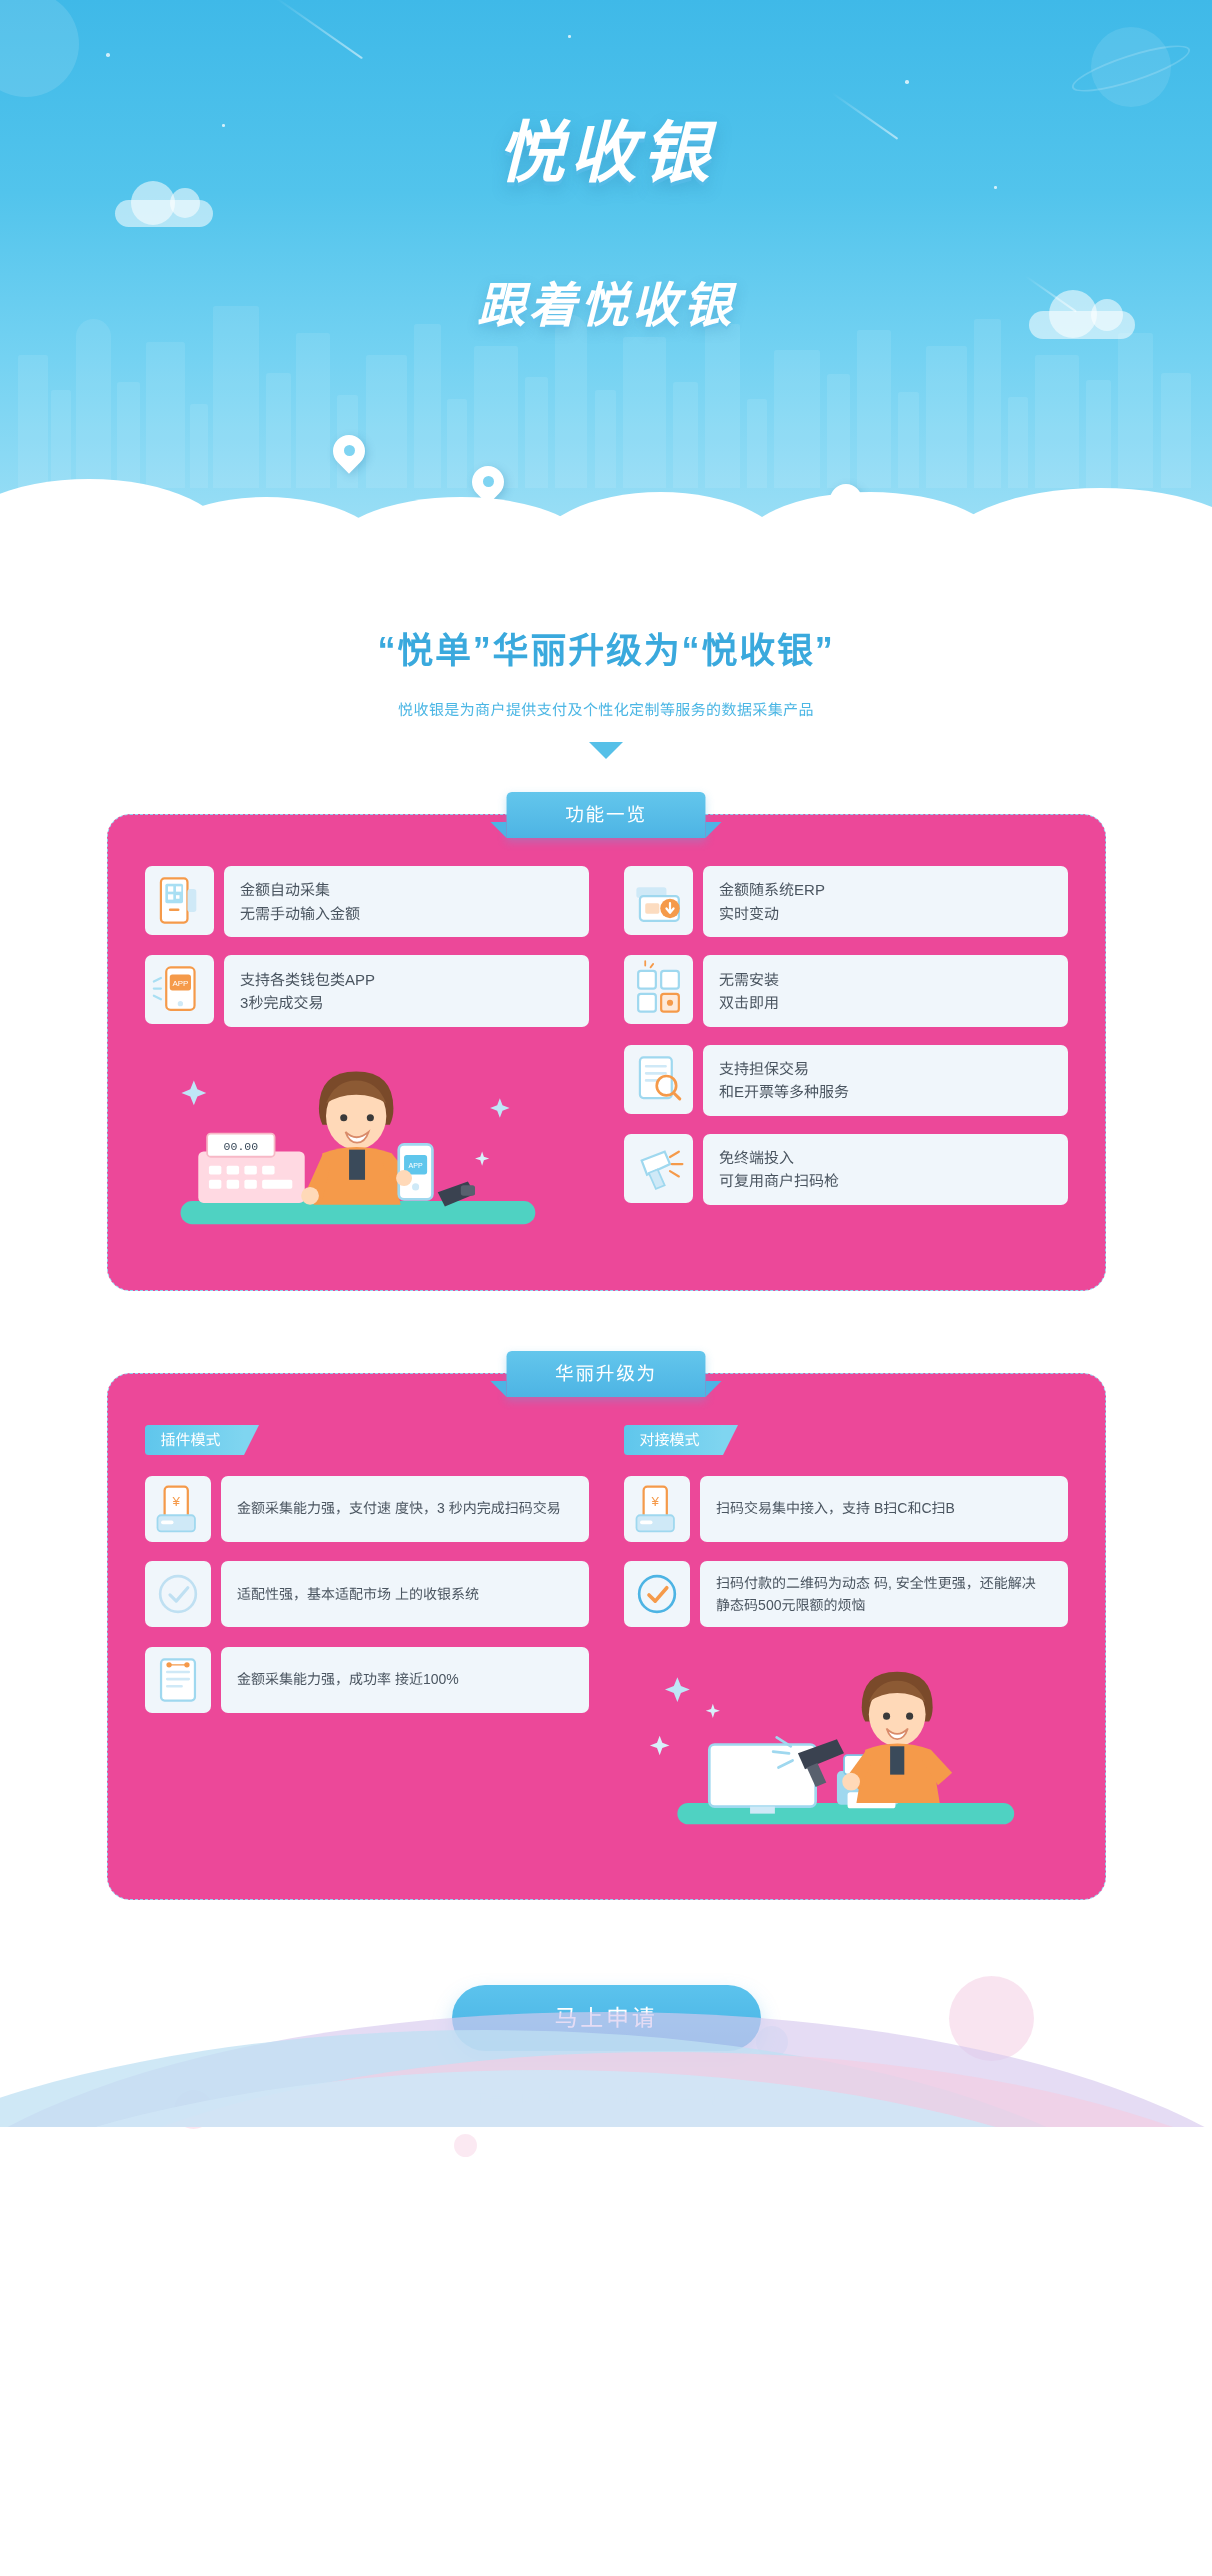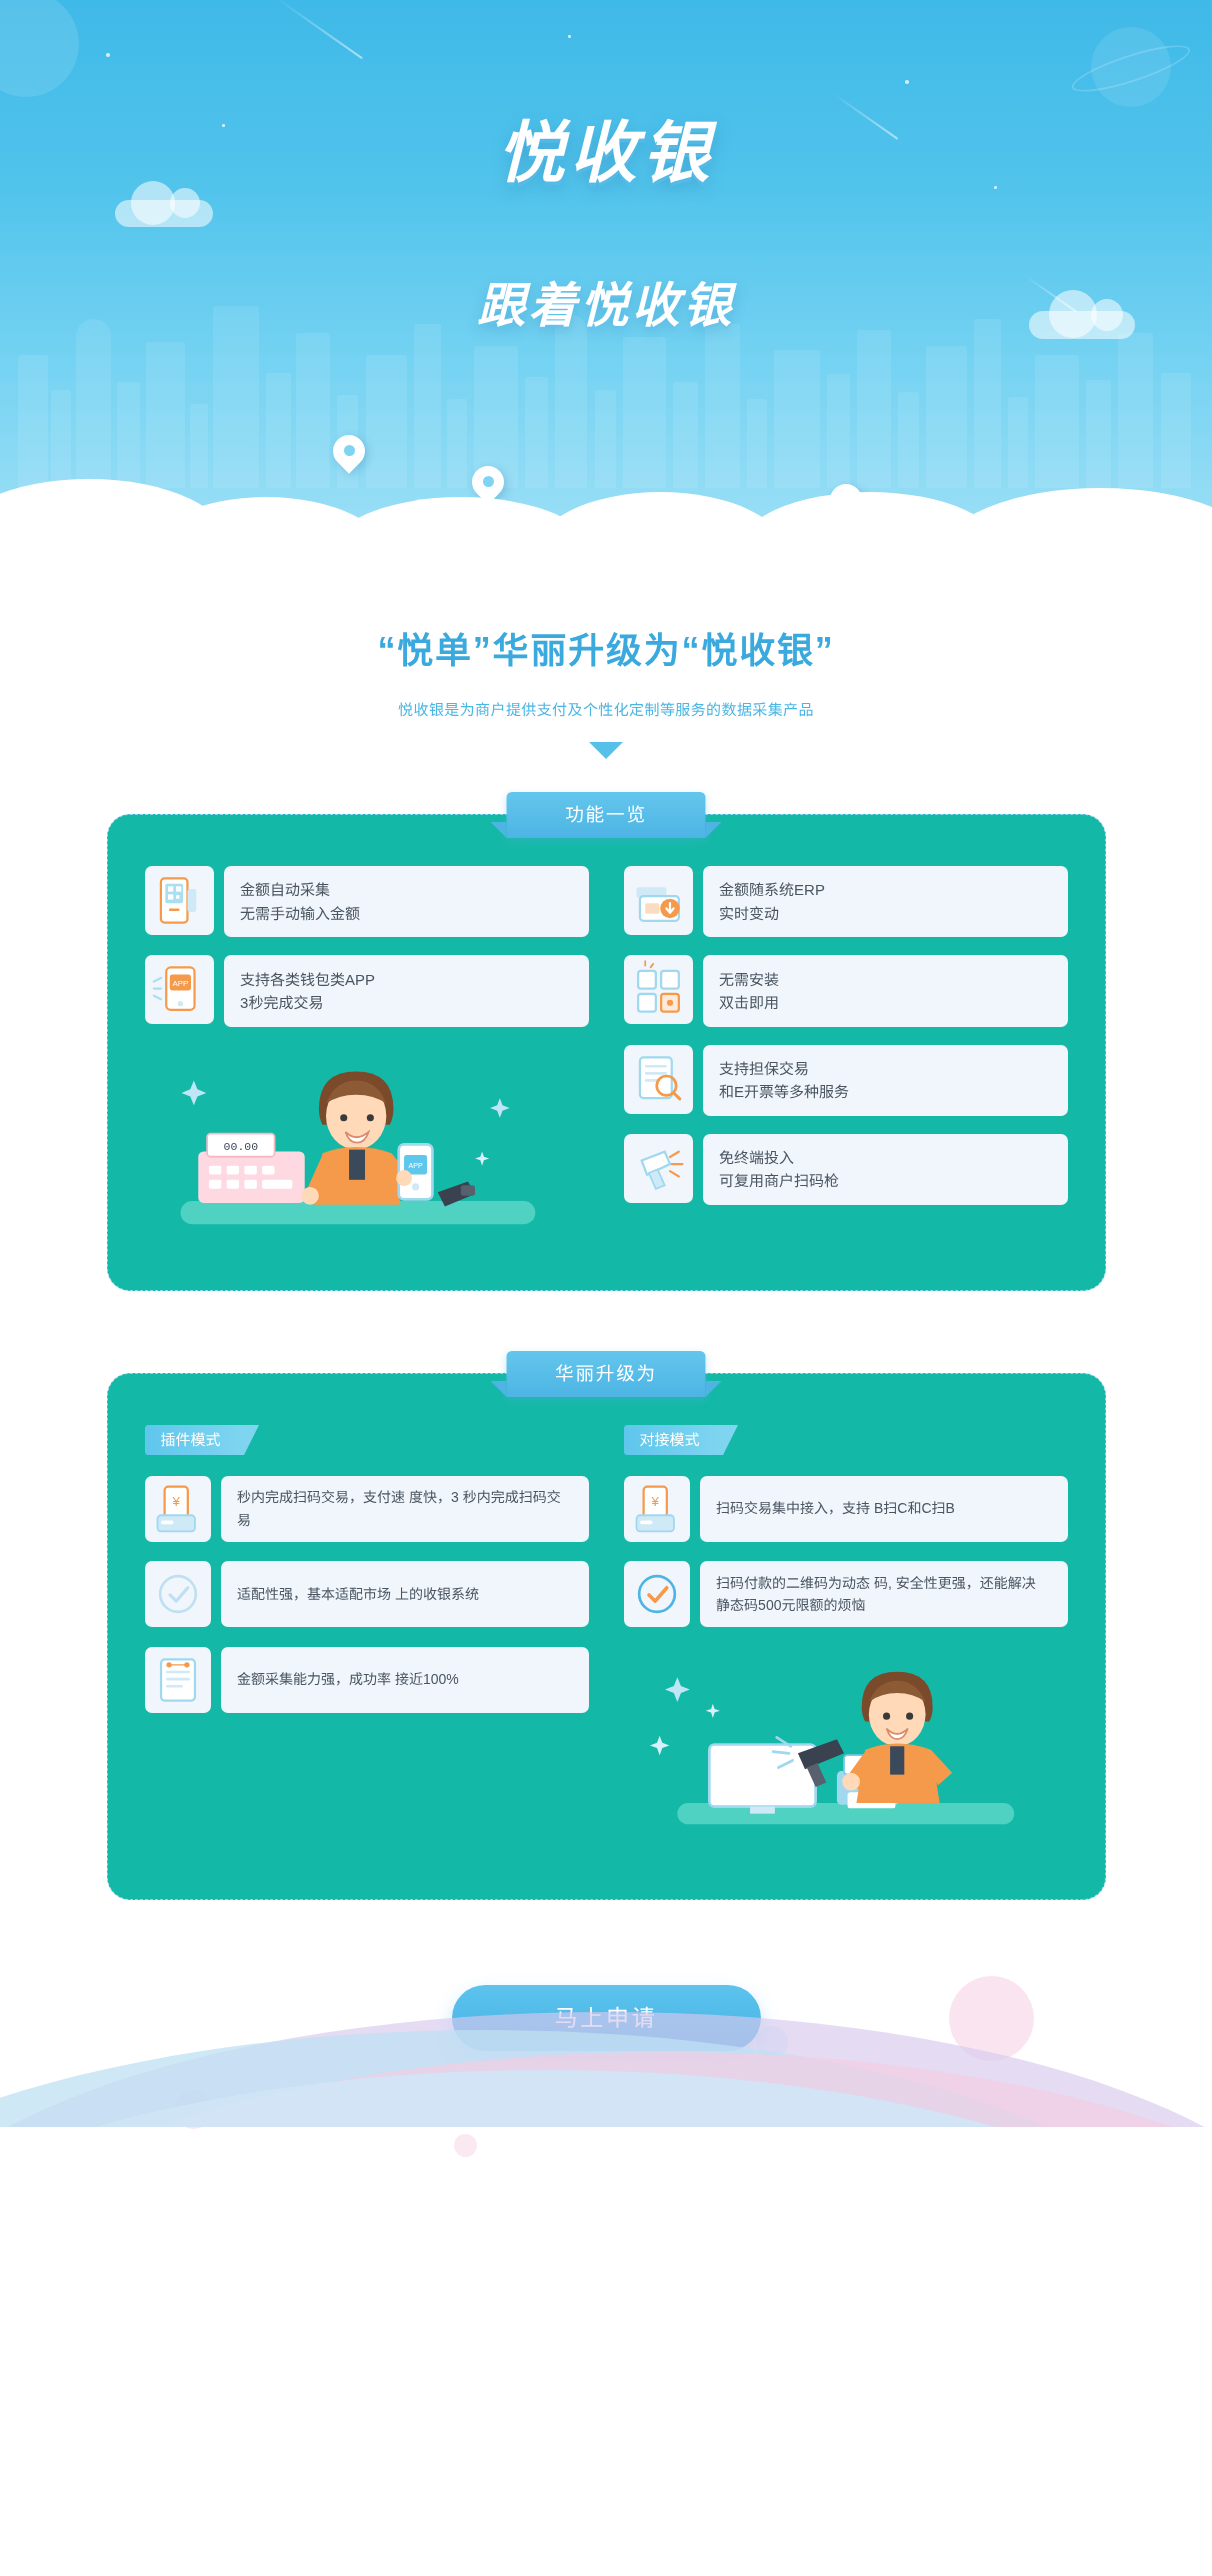--- a/index.html
+++ b/index.html
@@ -176,21 +176,21 @@
     border-top: 17px solid #56c0e8;
   }
 
   
   .section {
     position: relative;
     width: 999px;
     margin: 55px auto 0;
     border: 1.8px dashed #8fd6f2;
     border-radius: 23px;
-    background: #14b8a6;
+    background: #ec4899;
     padding: 51px 37px 41px;
   }
   .section-tab {
     position: absolute;
     left: 50%;
     top: -23px;
     transform: translateX(-50%);
     width: 199px;
     height: 46px;
     line-height: 46px;
@@ -614,21 +614,21 @@
           <div class="mode-icon">
             <svg viewBox="0 0 74 74" width="66" height="66">
               <rect x="22" y="12" width="26" height="38" rx="4" fill="#ffffff" stroke="#f59a4a" stroke-width="2.5"></rect>
               <text x="35" y="34" font-size="15" fill="#f59a4a" text-anchor="middle" font-family="Liberation Sans, sans-serif">¥</text>
               <rect x="14" y="44" width="42" height="18" rx="4" fill="#cfe9f7" stroke="#9fd8ef" stroke-width="2"></rect>
               <rect x="18" y="50" width="14" height="4" rx="2" fill="#ffffff"></rect>
             </svg>
           </div>
           <div class="mode-text">
             <div>
-              <span>秒内完成扫码交易，支付速</span>
+              <span>金额采集能力强，支付速</span>
               <span>度快，3 秒内完成扫码交易</span>
             </div>
           </div>
         </div>
 
         <div class="mode-feature">
           <div class="mode-icon">
             <svg viewBox="0 0 74 74" width="66" height="66">
               <circle cx="37" cy="37" r="20" fill="none" stroke="#bfe0f2" stroke-width="3"></circle>
               <path d="M28 38 l7 7 13 -15" stroke="#bfe0f2" stroke-width="3.5" fill="none" stroke-linecap="round" stroke-linejoin="round"></path>

